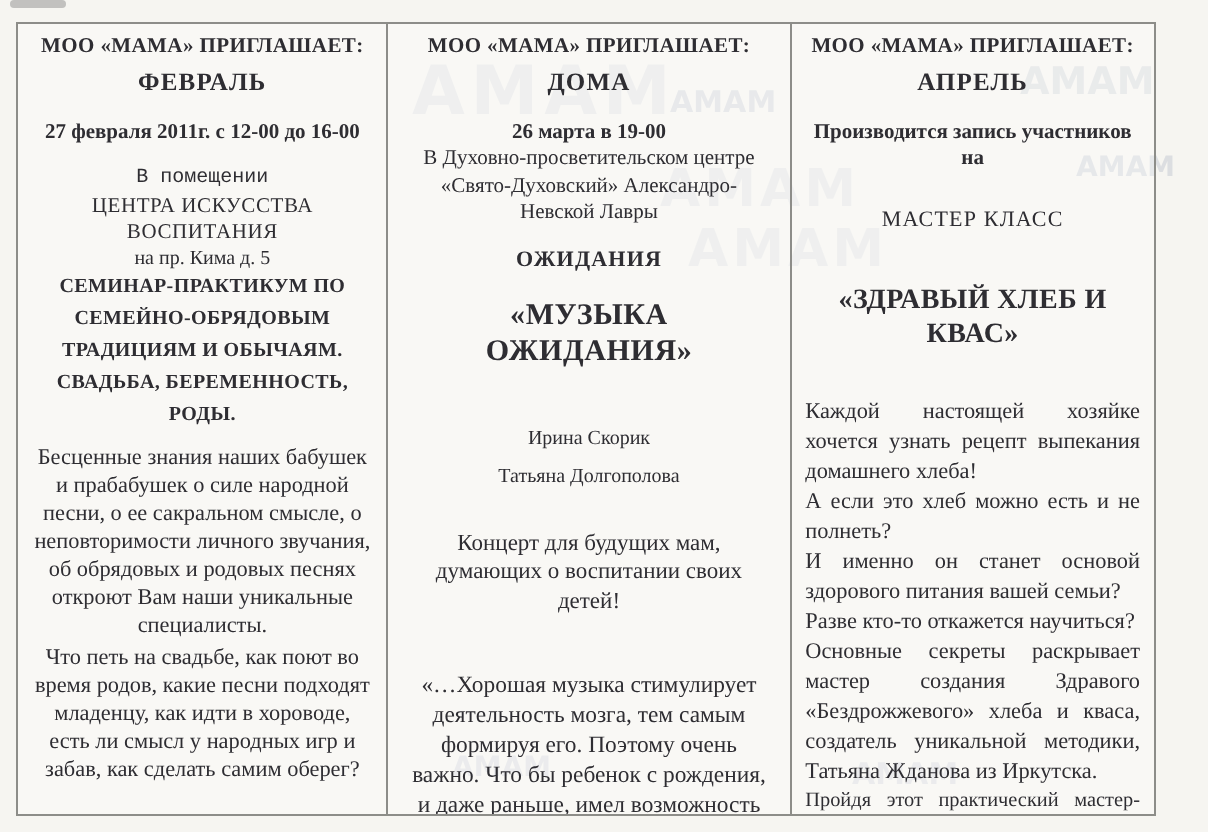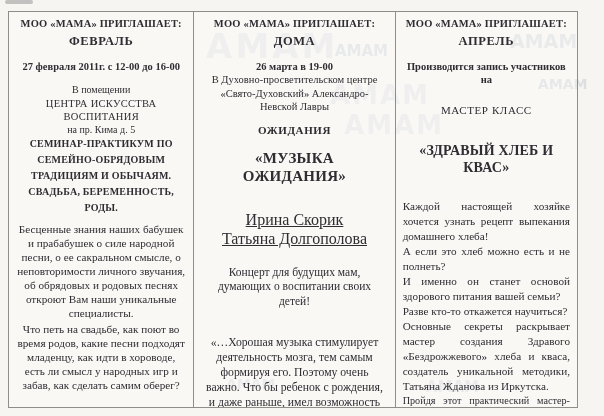--- a/index.html
+++ b/index.html
@@ -35,32 +35,32 @@
   }
   .col-feb{width:185px;}
   .col-mar{width:202px;border-left:1px solid #8d8d89;padding:5px 8px 4px;}
   .col-apr{width:183px;border-left:1px solid #8d8d89;}
 
   .org{font-weight:bold;font-size:10.5px;line-height:13px;letter-spacing:.2px;}
   .month{font-weight:bold;font-size:12.5px;line-height:16px;margin-top:3px;letter-spacing:.6px;}
   .date{font-weight:bold;font-size:10.5px;line-height:13px;margin-top:11px;}
 
   
-  .venue-intro{font-size:10px;line-height:12px;margin-top:11px;}
+  .venue-intro{font-size:10px;line-height:12px;margin-top:11px;font-family:Liberation Mono, monospace;}
   .venue-name{font-size:10.5px;line-height:13px;margin-top:1px;letter-spacing:.3px;}
   .venue-addr{font-size:10px;line-height:12px;margin-top:1px;}
   .feb-title{font-weight:bold;font-size:10px;line-height:16px;margin:0 0 0;letter-spacing:.2px;}
   .body-p{font-size:11.2px;line-height:14px;margin:6px 0 0;}
   .body-p.tight{margin-top:2px;}
 
   
   .mar-venue{font-size:10.5px;line-height:13.5px;}
   .event-type{font-weight:bold;font-size:11px;line-height:13px;margin-top:10px;letter-spacing:.6px;}
   .mar-title{font-weight:bold;font-size:15px;line-height:18px;margin-top:12px;letter-spacing:.3px;}
-  .performer{font-size:16px;line-height:19px;text-decoration:underline;}
+  .performer{font-size:10px;line-height:19px;}
   .performer.first{margin-top:13px;}
   .mar-desc{font-size:11.5px;line-height:14.5px;margin-top:17px;}
   .mar-quote{font-size:11.7px;line-height:15px;margin-top:15px;}
 
   
   .apr-announce{font-weight:bold;font-size:10.5px;line-height:13px;margin-top:11px;}
   .apr-type{font-weight:normal;font-size:11px;line-height:13px;margin-top:18px;letter-spacing:.6px;}
   .apr-title{font-weight:bold;font-size:14px;line-height:17px;margin-top:25px;letter-spacing:.2px;}
   .apr-body{text-align:justify;font-size:11.2px;line-height:15px;margin:0;}
   .apr-body.first{margin-top:11px;}

